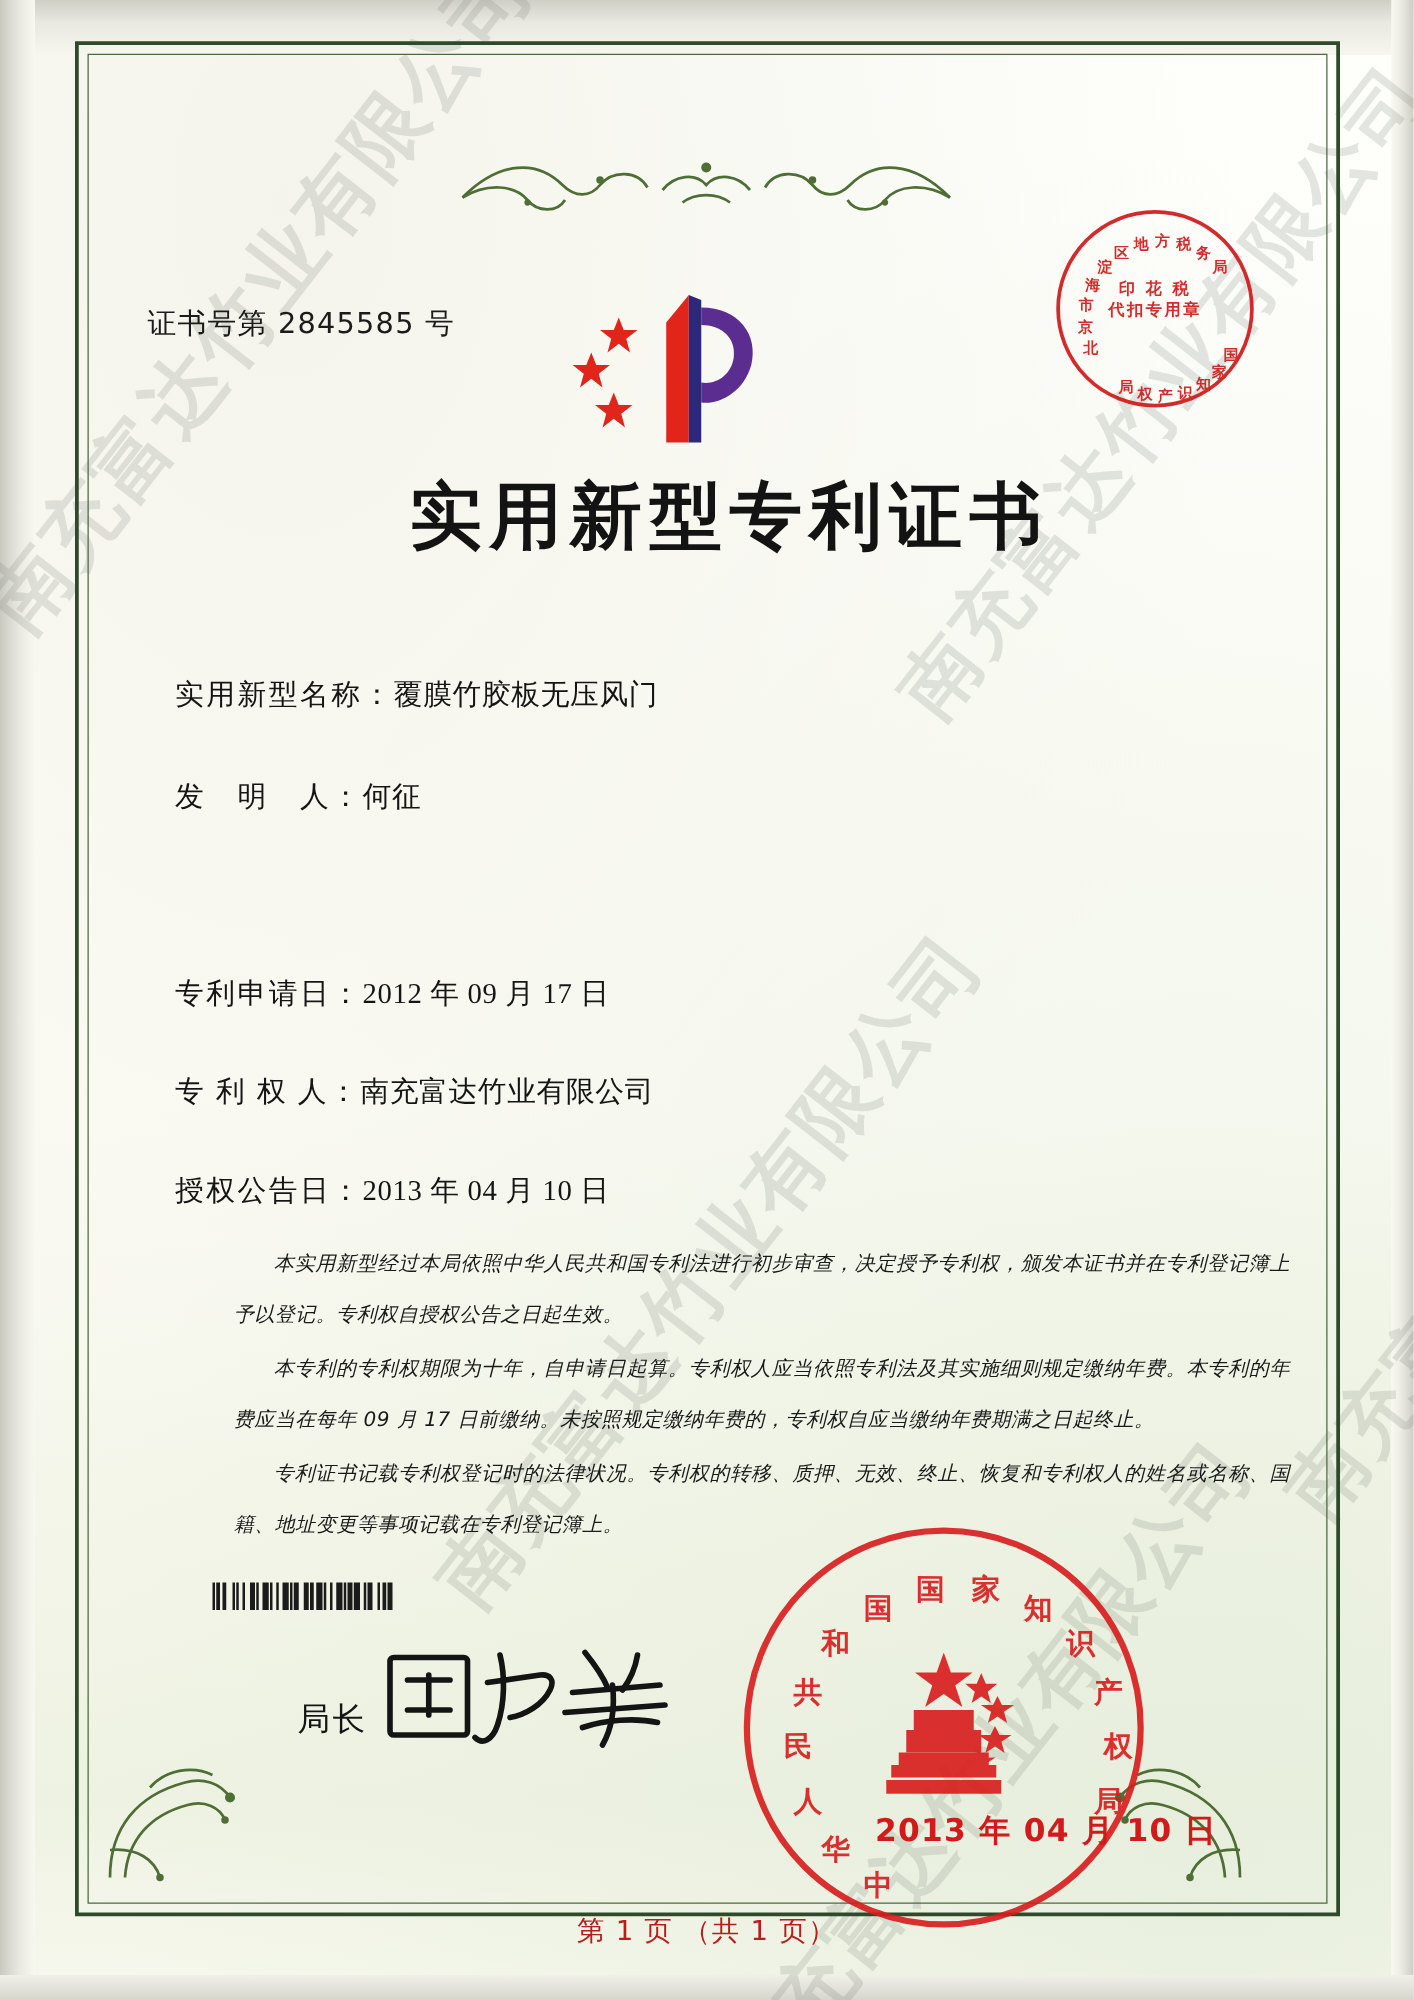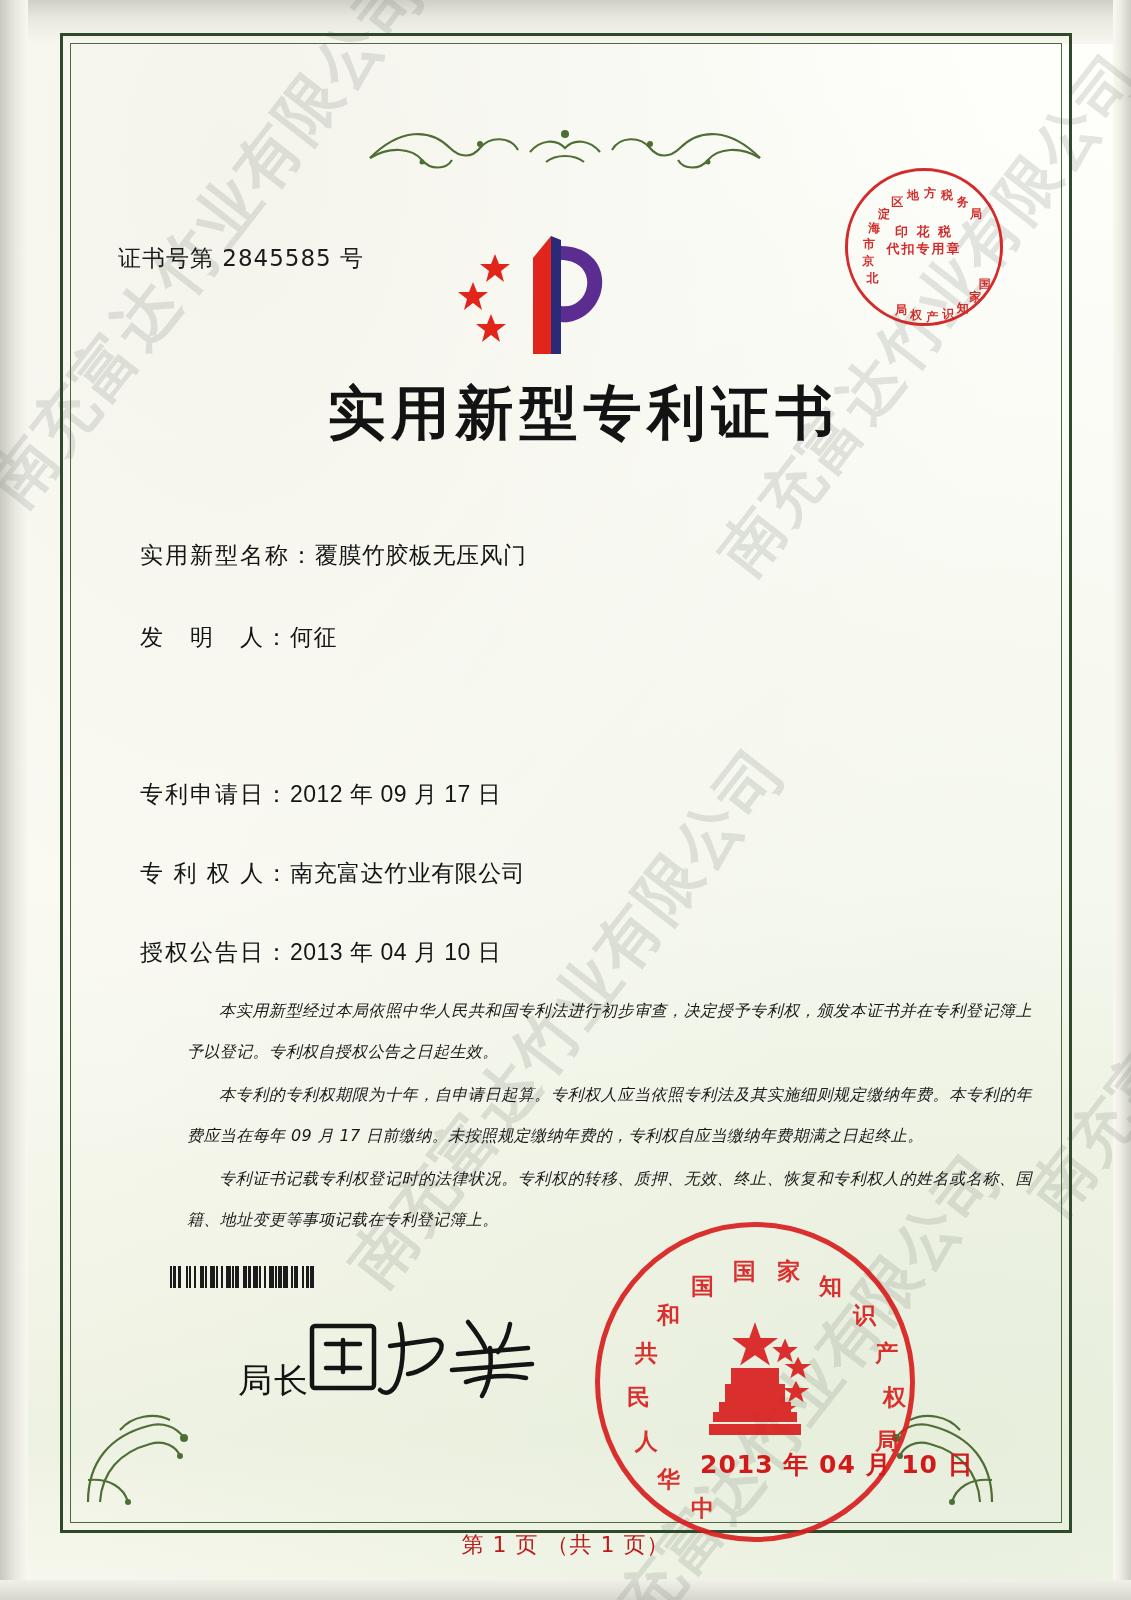--- a/index.html
+++ b/index.html
@@ -162,21 +162,21 @@
     font-family: "DejaVu Sans", sans-serif;
     padding-left: 36px;
   }
 
   
   .field {
     position: absolute;
     left: 140px;
     font-size: 23px;
     color: #151515;
-    font-family: Liberation Sans, sans-serif;
+    font-family: Liberation Serif, serif;
     letter-spacing: 0.5px;
     white-space: nowrap;
   }
   .field .lbl { letter-spacing: 2px; }
   .field .val { letter-spacing: 0.5px; }
 
   .f1 { top: 540px; }
   .f2 { top: 622px; }
   .f3 { top: 700px; }
   .f4 { top: 779px; }
@@ -213,21 +213,21 @@
   .barcode i {
     display: block;
     background: #1b1b1b;
     height: 100%;
   }
 
   
   .sig-label {
     position: absolute;
     left: 238px; top: 1358px;
-    font-size: 34px;
+    font-size: 26px;
     font-family: "DejaVu Sans", sans-serif;
     color: #141414;
     letter-spacing: 2px;
   }
   .sig-mark {
     position: absolute;
     left: 300px; top: 1310px;
     width: 250px; height: 95px;
   }
 

